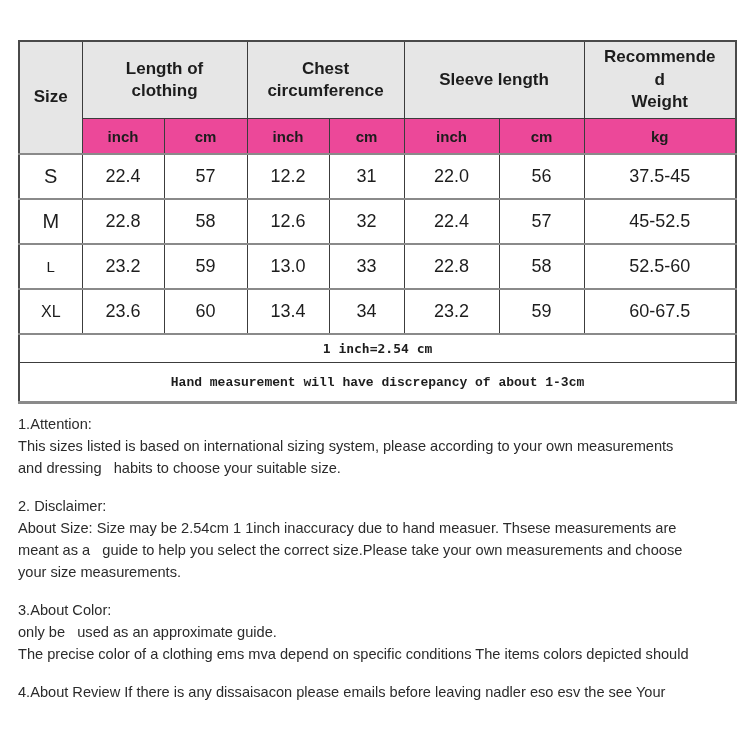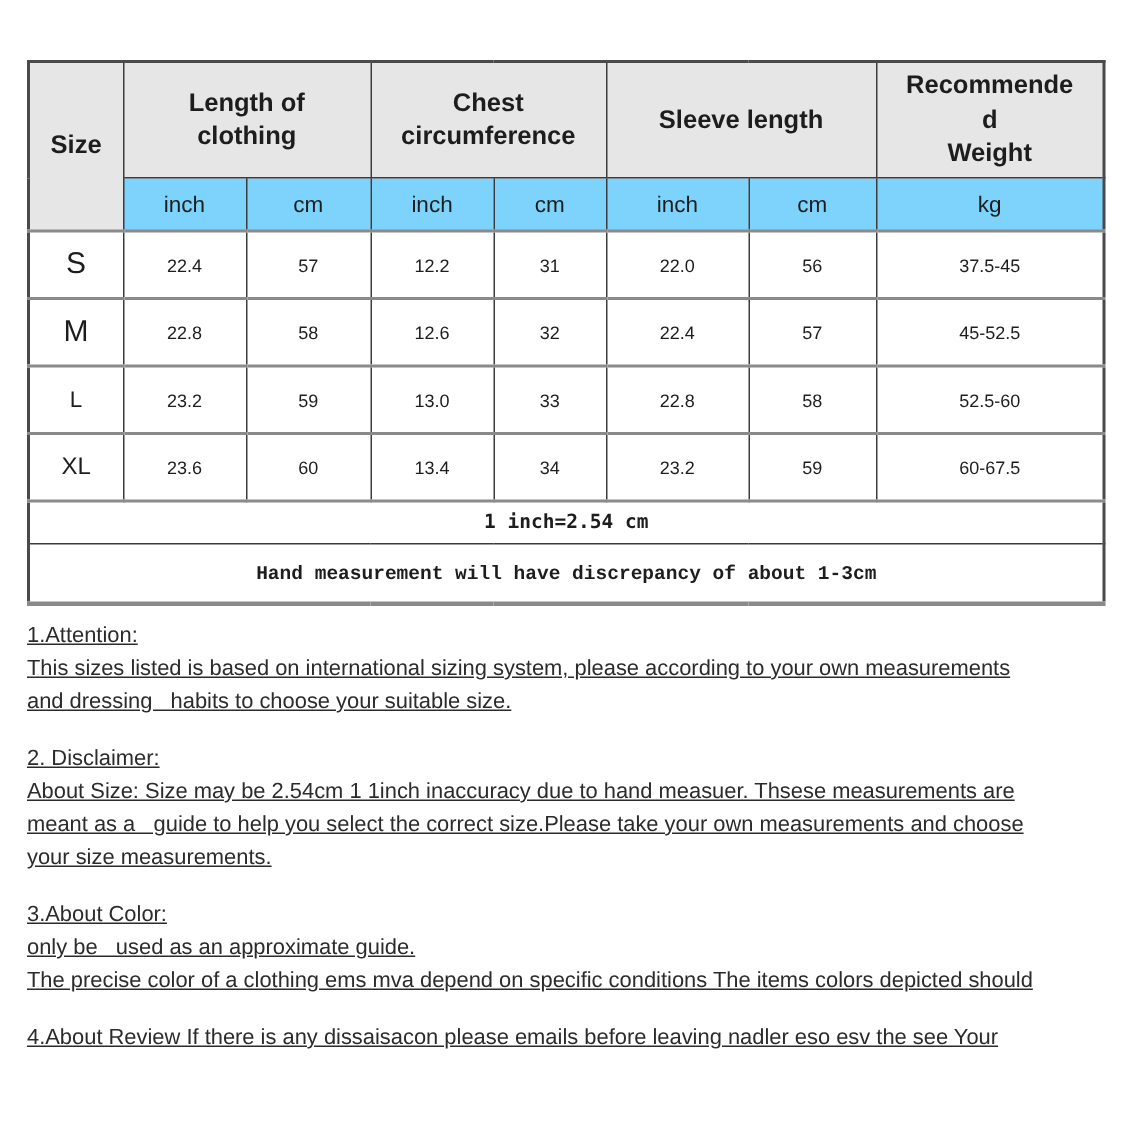--- a/index.html
+++ b/index.html
@@ -37,48 +37,47 @@
     line-height: 1.32;
     height: 76px;
     white-space: pre-line;
   }
   th.size-th {
     background: #e6e6e6;
     font-weight: bold;
     font-size: 18px;
   }
   tr.unit-row th {
-    background: #7dd3fc;
-    font-weight: normal;
+    background: #ec4899;
+    font-weight: bold;
     font-size: 15px;
     height: 34px;
   }
   tr.data-row td {
     height: 43px;
-    font-size: 12px;
+    font-size: 18px;
     border-top: 2px solid #8a8a8a;
     background: #ffffff;
   }
   tr.row-s td.size-cell, tr.row-m td.size-cell { font-size: 20px; }
   tr.row-l td.size-cell { font-size: 15px; }
   tr.row-xl td.size-cell { font-size: 16px; }
   tr.note-row td {
     font-family: "DejaVu Sans Mono", monospace;
     font-weight: bold;
     font-size: 13px;
     background: #ffffff;
   }
   tr.note-row-1 td { height: 27px; border-top: 2px solid #8a8a8a; }
   tr.note-row-2 td { height: 38px; border-top: 1px solid #3c3c3c; font-family: Liberation Mono, monospace; }
   .sections {
     margin-top: 9px;
     font-size: 14.6px;
     line-height: 22px;
     color: #2b2b2b;
-    text-decoration: underline;
   }
   .section { margin: 0 0 16px 0; }
   .section .heading, .section .line { white-space: pre; }
 </style>
 </head>
 <body>
 
 <div class="page">
 
   <table class="chart">

